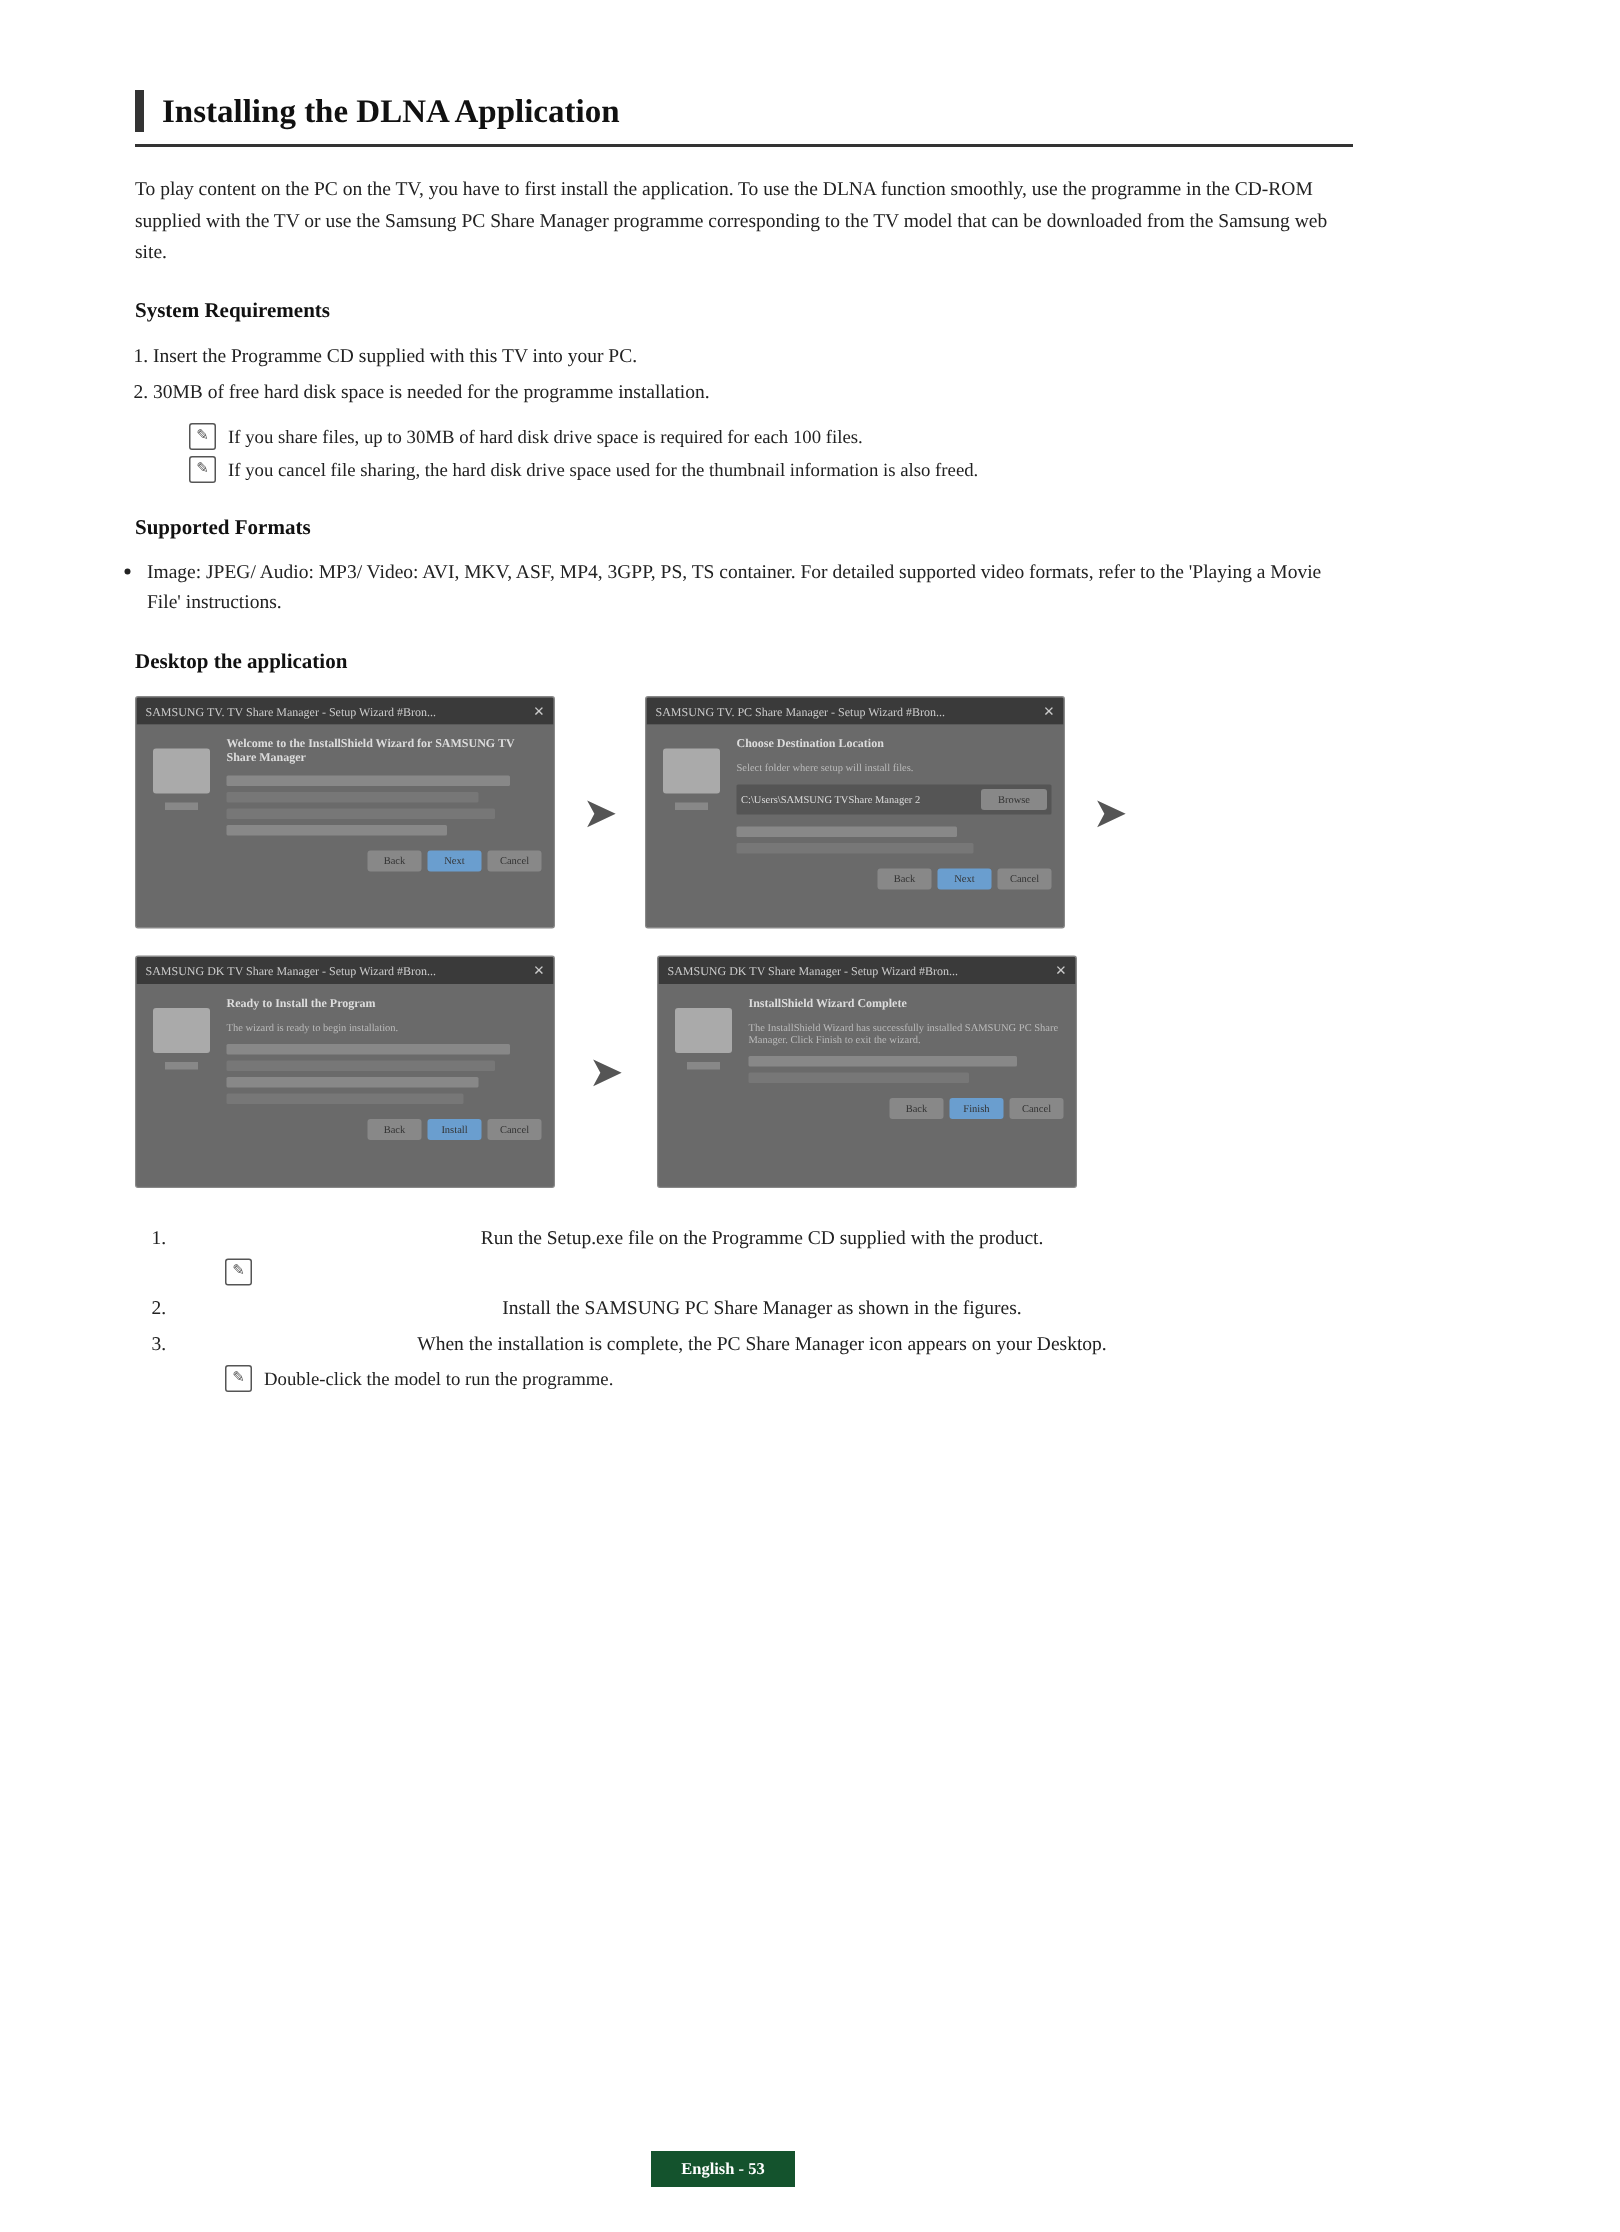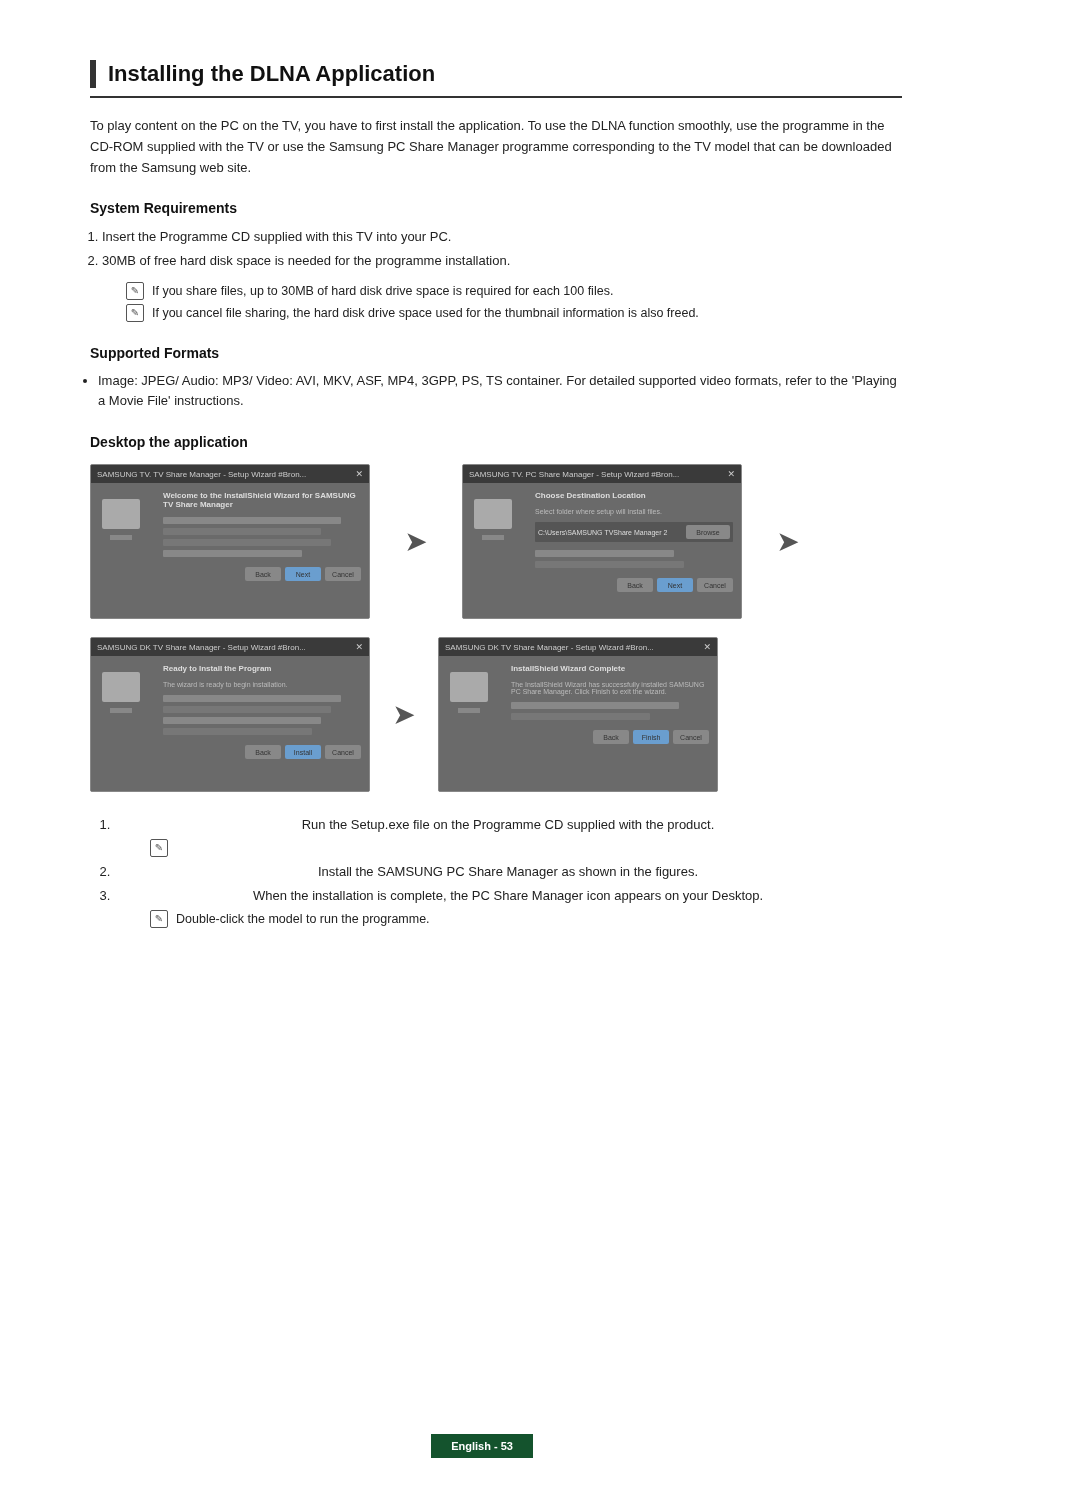--- a/index.html
+++ b/index.html
@@ -12,20 +12,21 @@
       width: 1080px;
       min-height: 1488px;
       position: relative;
     }
 
     .page {
       width: 964px;
       min-height: 1488px;
       padding: 60px 62px 80px 90px;
       position: relative;
+      font-family: Liberation Serif, serif;
     }
 
     .section-header {
       display: flex;
       align-items: center;
       border-bottom: 2px solid #333;
       padding-bottom: 8px;
       margin-bottom: 18px;
     }
 
@@ -167,21 +168,20 @@
       flex-direction: column;
       align-items: center;
       gap: 4px;
     }
 
     .screenshot-content {
       flex: 1;
       display: flex;
       flex-direction: column;
       gap: 4px;
-      margin-left: 12px;
     }
 
     .ss-text-line {
       height: 7px;
       background: #888;
       border-radius: 1px;
     }
 
     .ss-text-line.medium {
       background: #777;
@@ -278,21 +278,21 @@
     <ul class="bullet-list">
       <li>Image: JPEG/ Audio: MP3/ Video: AVI, MKV, ASF, MP4, 3GPP, PS, TS container. For detailed supported video formats, refer to the 'Playing a Movie File' instructions.</li>
     </ul>
   </div>
 
   <div class="subsection">
     <div class="install-title">Desktop the application</div>
 
     <div style="margin-bottom: 22px;">
 
-      <div style="display: flex; align-items: center; gap: 16px; margin-bottom: 18px;">
+      <div style="display: flex; align-items: center; gap: 0; margin-bottom: 18px;">
 
         <div class="screenshot-box">
           <div class="screenshot-titlebar">
             <span class="screenshot-titlebar-text">SAMSUNG TV. TV Share Manager - Setup Wizard #Bron...</span>
             <span class="screenshot-close">✕</span>
           </div>
           <div class="screenshot-body">
             <div class="screenshot-icon-area">
               <div style="width:38px;height:30px;background:#aaa;border-radius:2px;margin-top:8px;"></div>
               <div style="width:22px;height:5px;background:#888;margin-top:2px;"></div>

